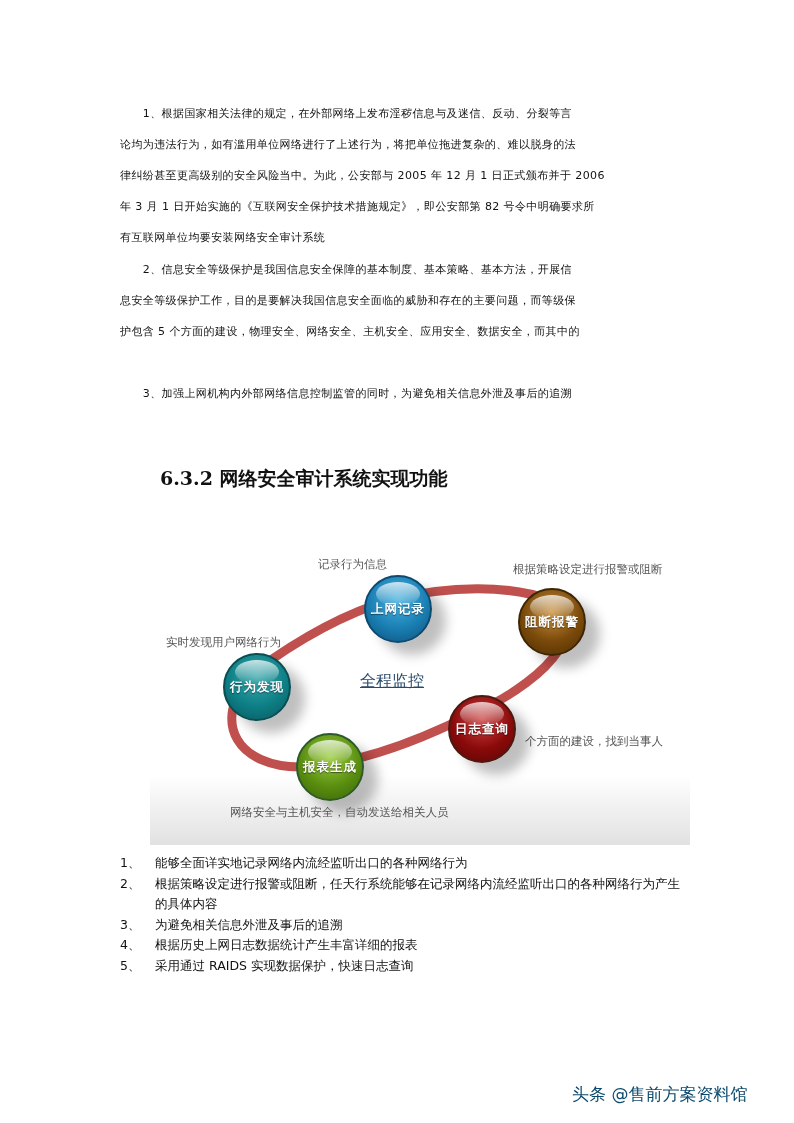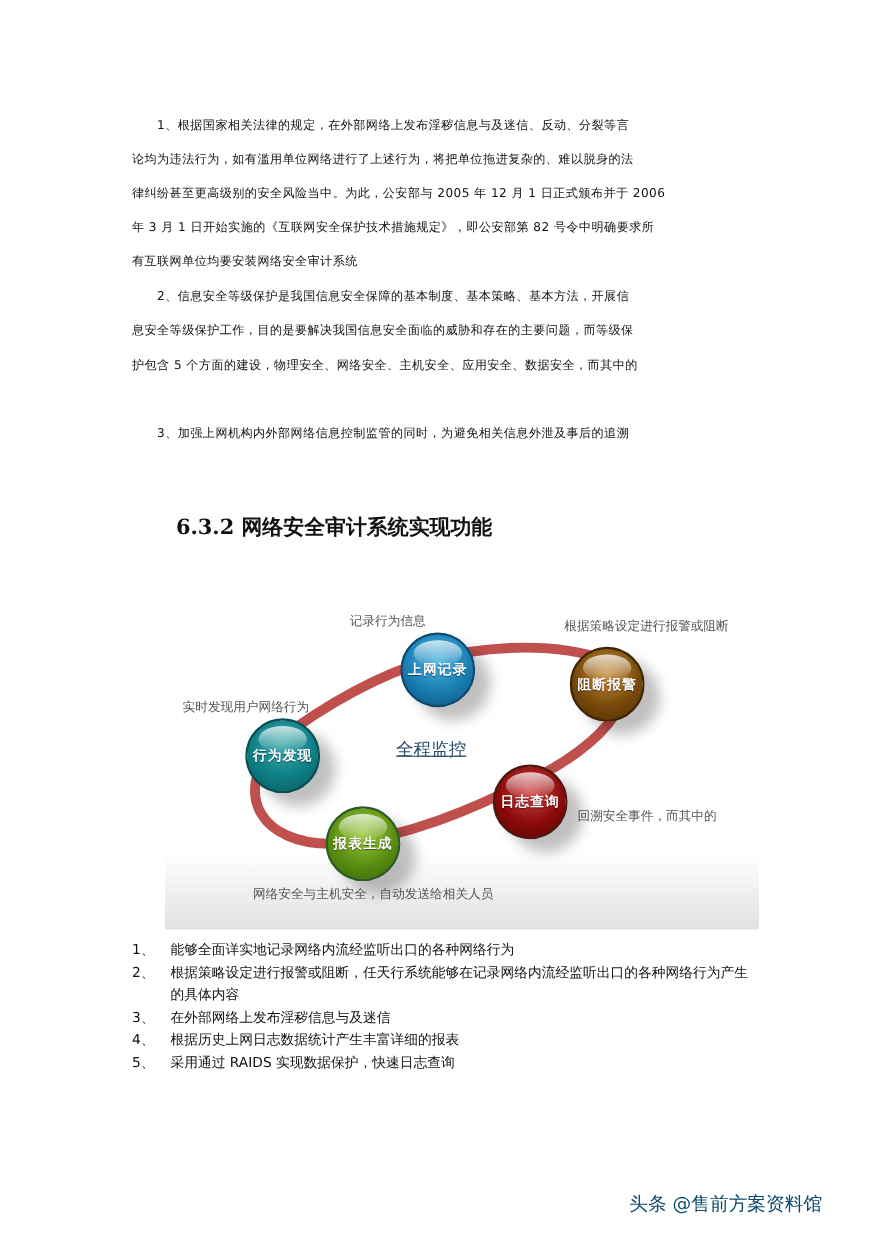--- a/index.html
+++ b/index.html
@@ -64,21 +64,21 @@
   <div class="cap" style="left:168px; top:12px;">记录行为信息</div>
   <div class="node" style="left:214px; top:30px; background:radial-gradient(circle at 50% 35%, #4cb3e0, #1a7fb3 55%, #0d4f78); border:2px solid #0d4a70;">
     <span>上网记录</span>
   </div>
 
   <div class="cap" style="left:363px; top:17px;">根据策略设定进行报警或阻断</div>
   <div class="node" style="left:368px; top:43px; background:radial-gradient(circle at 50% 35%, #c99040, #7a4a0a 55%, #4d2d04); border:2px solid #3e2504;">
     <span>阻断报警</span>
   </div>
 
-  <div class="cap" style="left:375px; top:189px;">回溯安全事件，而其中的</div>
+  <div class="cap" style="left:375px; top:189px;">个方面的建设，找到当事人</div>
   <div class="node" style="left:298px; top:150px; background:radial-gradient(circle at 50% 35%, #d04848, #8b0a0a 55%, #5a0505); border:2px solid #4a1a10;">
     <span>日志查询</span>
   </div>
 
   <div class="node" style="left:146px; top:188px; background:radial-gradient(circle at 50% 35%, #9ccc40, #5a8f10 55%, #3a6308); border:2px solid #2e5a2a;">
     <span>报表生成</span>
   </div>
   <div class="cap" style="left:80px; top:260px;">网络安全与主机安全，自动发送给相关人员</div>
 
   <div class="center-label" style="left:210px; top:126px;text-decoration:underline;">全程监控</div>
@@ -88,21 +88,21 @@
   <div class="item">
     <span class="num">1、</span>
     <span class="txt">能够全面详实地记录网络内流经监听出口的各种网络行为</span>
   </div>
   <div class="item">
     <span class="num">2、</span>
     <span class="txt">根据策略设定进行报警或阻断，任天行系统能够在记录网络内流经监听出口的各种网络行为产生的具体内容</span>
   </div>
   <div class="item">
     <span class="num">3、</span>
-    <span class="txt">在外部网络上发布淫秽信息与及迷信</span>
+    <span class="txt">为避免相关信息外泄及事后的追溯</span>
   </div>
   <div class="item">
     <span class="num">4、</span>
     <span class="txt">根据历史上网日志数据统计产生丰富详细的报表</span>
   </div>
   <div class="item">
     <span class="num">5、</span>
     <span class="txt">采用通过 RAIDS 实现数据保护，快速日志查询</span>
   </div>
 </div>

